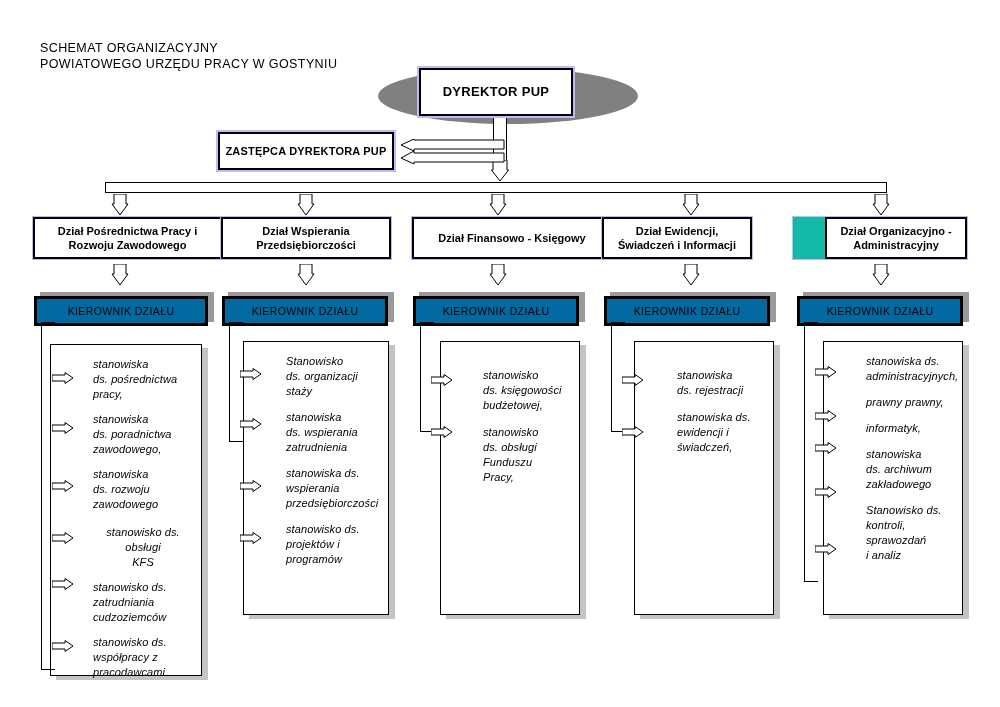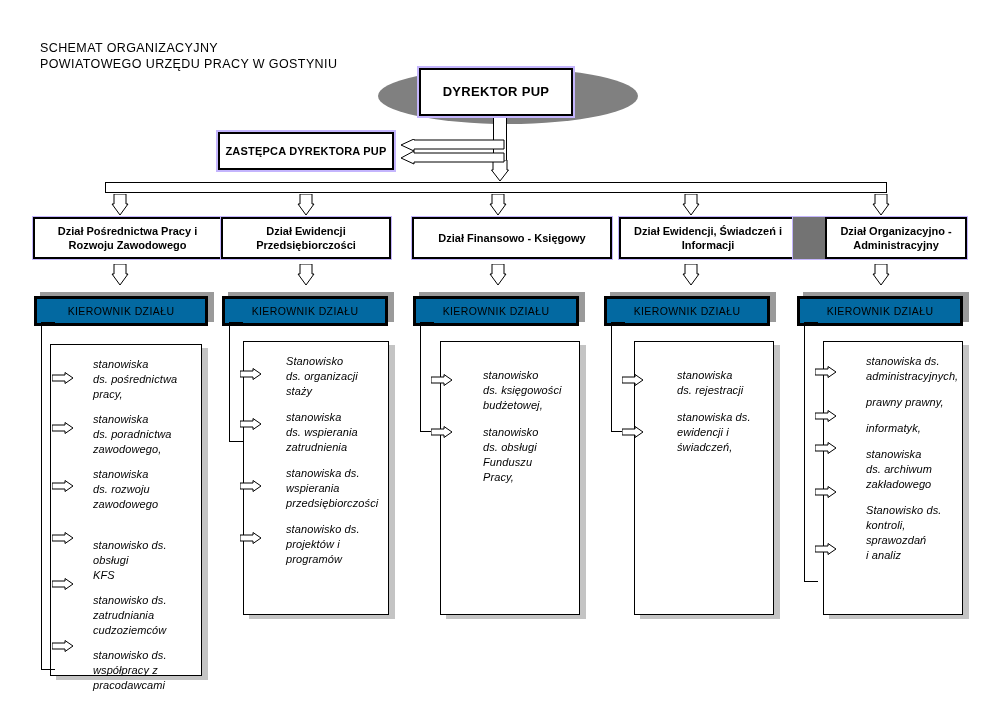--- a/index.html
+++ b/index.html
@@ -18,21 +18,21 @@
   }
 
   
   #dir-ellipse{
     left:378px;top:68px;width:260px;height:56px;
     background:#808080;border-radius:50%;
   }
 
   
   .dbox{
-    background:#737373;border:1px solid #c4b5fd;
+    background:#14b8a6;border:1px solid #c4b5fd;
     box-sizing:border-box;
     display:flex;justify-content:center;
   }
   .dbox > .inner{
     border:2px solid #000;background:#fff;
     width:100%;height:100%;
     display:flex;align-items:center;justify-content:center;
     text-align:center;box-sizing:border-box;
   }
 
@@ -143,21 +143,21 @@
   <div class="clist">
     <div class="citem">stanowiska
 ds. pośrednictwa
 pracy,</div>
     <div class="citem" style="margin-top:10px;">stanowiska
 ds. poradnictwa
 zawodowego,</div>
     <div class="citem" style="margin-top:10px;">stanowiska
 ds. rozwoju
 zawodowego</div>
-    <div class="citem" style="margin-top:26px;">stanowisko ds. obsługi
+    <div class="citem" style="margin-top:13px;text-align:center;">stanowisko ds. obsługi
 KFS</div>
     <div class="citem" style="margin-top:10px;">stanowisko ds.
 zatrudniania
 cudzoziemców</div>
     <div class="citem" style="margin-top:10px;">stanowisko ds.
 współpracy z
 pracodawcami</div>
   </div>
 </div>
 <div class="abs spine" style="left:41px;top:322px;width:14px;height:348px;"></div>
@@ -191,21 +191,21 @@
       <polygon points="0,3 13,3 13,0.5 21,6 13,11.5 13,9 0,9" fill="#fff" stroke="#000" stroke-width="1"></polygon>
     </svg>
 </div>
 
 <div class="abs darrow" style="left:297px;top:194px;">
   <svg width="18" height="22" viewBox="0 0 18 22">
       <polygon points="3,0 15,0 15,10 17,10 9,21 1,10 3,10" fill="#fff" stroke="#000" stroke-width="1"></polygon>
     </svg>
 </div>
 <div class="abs dbox deptbox" style="left:220px;top:216px;width:172px;">
-  <div class="inner">Dział Ewidencji
+  <div class="inner">Dział Wspierania
 Przedsiębiorczości</div>
 </div>
 <div class="abs darrow" style="left:297px;top:264px;">
   <svg width="18" height="22" viewBox="0 0 18 22">
       <polygon points="3,0 15,0 15,10 17,10 9,21 1,10 3,10" fill="#fff" stroke="#000" stroke-width="1"></polygon>
     </svg>
 </div>
 <div class="abs mgr-sh" style="left:228px;top:292px;width:166px;height:30px;"></div>
 <div class="abs mgr" style="left:222px;top:296px;width:166px;">KIEROWNIK  DZIAŁU</div>
 
@@ -284,21 +284,21 @@
   <svg width="22" height="12" viewBox="0 0 22 12">
       <polygon points="0,3 13,3 13,0.5 21,6 13,11.5 13,9 0,9" fill="#fff" stroke="#000" stroke-width="1"></polygon>
     </svg>
 </div>
 
 <div class="abs darrow" style="left:682px;top:194px;">
   <svg width="18" height="22" viewBox="0 0 18 22">
       <polygon points="3,0 15,0 15,10 17,10 9,21 1,10 3,10" fill="#fff" stroke="#000" stroke-width="1"></polygon>
     </svg>
 </div>
-<div class="abs dbox deptbox" style="left:601px;top:216px;width:180px;margin-left:17px;">
+<div class="abs dbox deptbox" style="left:601px;top:216px;width:152px;">
   <div class="inner">Dział Ewidencji, Świadczeń
 i Informacji</div>
 </div>
 <div class="abs darrow" style="left:682px;top:264px;">
   <svg width="18" height="22" viewBox="0 0 18 22">
       <polygon points="3,0 15,0 15,10 17,10 9,21 1,10 3,10" fill="#fff" stroke="#000" stroke-width="1"></polygon>
     </svg>
 </div>
 <div class="abs mgr-sh" style="left:610px;top:292px;width:166px;height:30px;"></div>
 <div class="abs mgr" style="left:604px;top:296px;width:166px;">KIEROWNIK  DZIAŁU</div>

